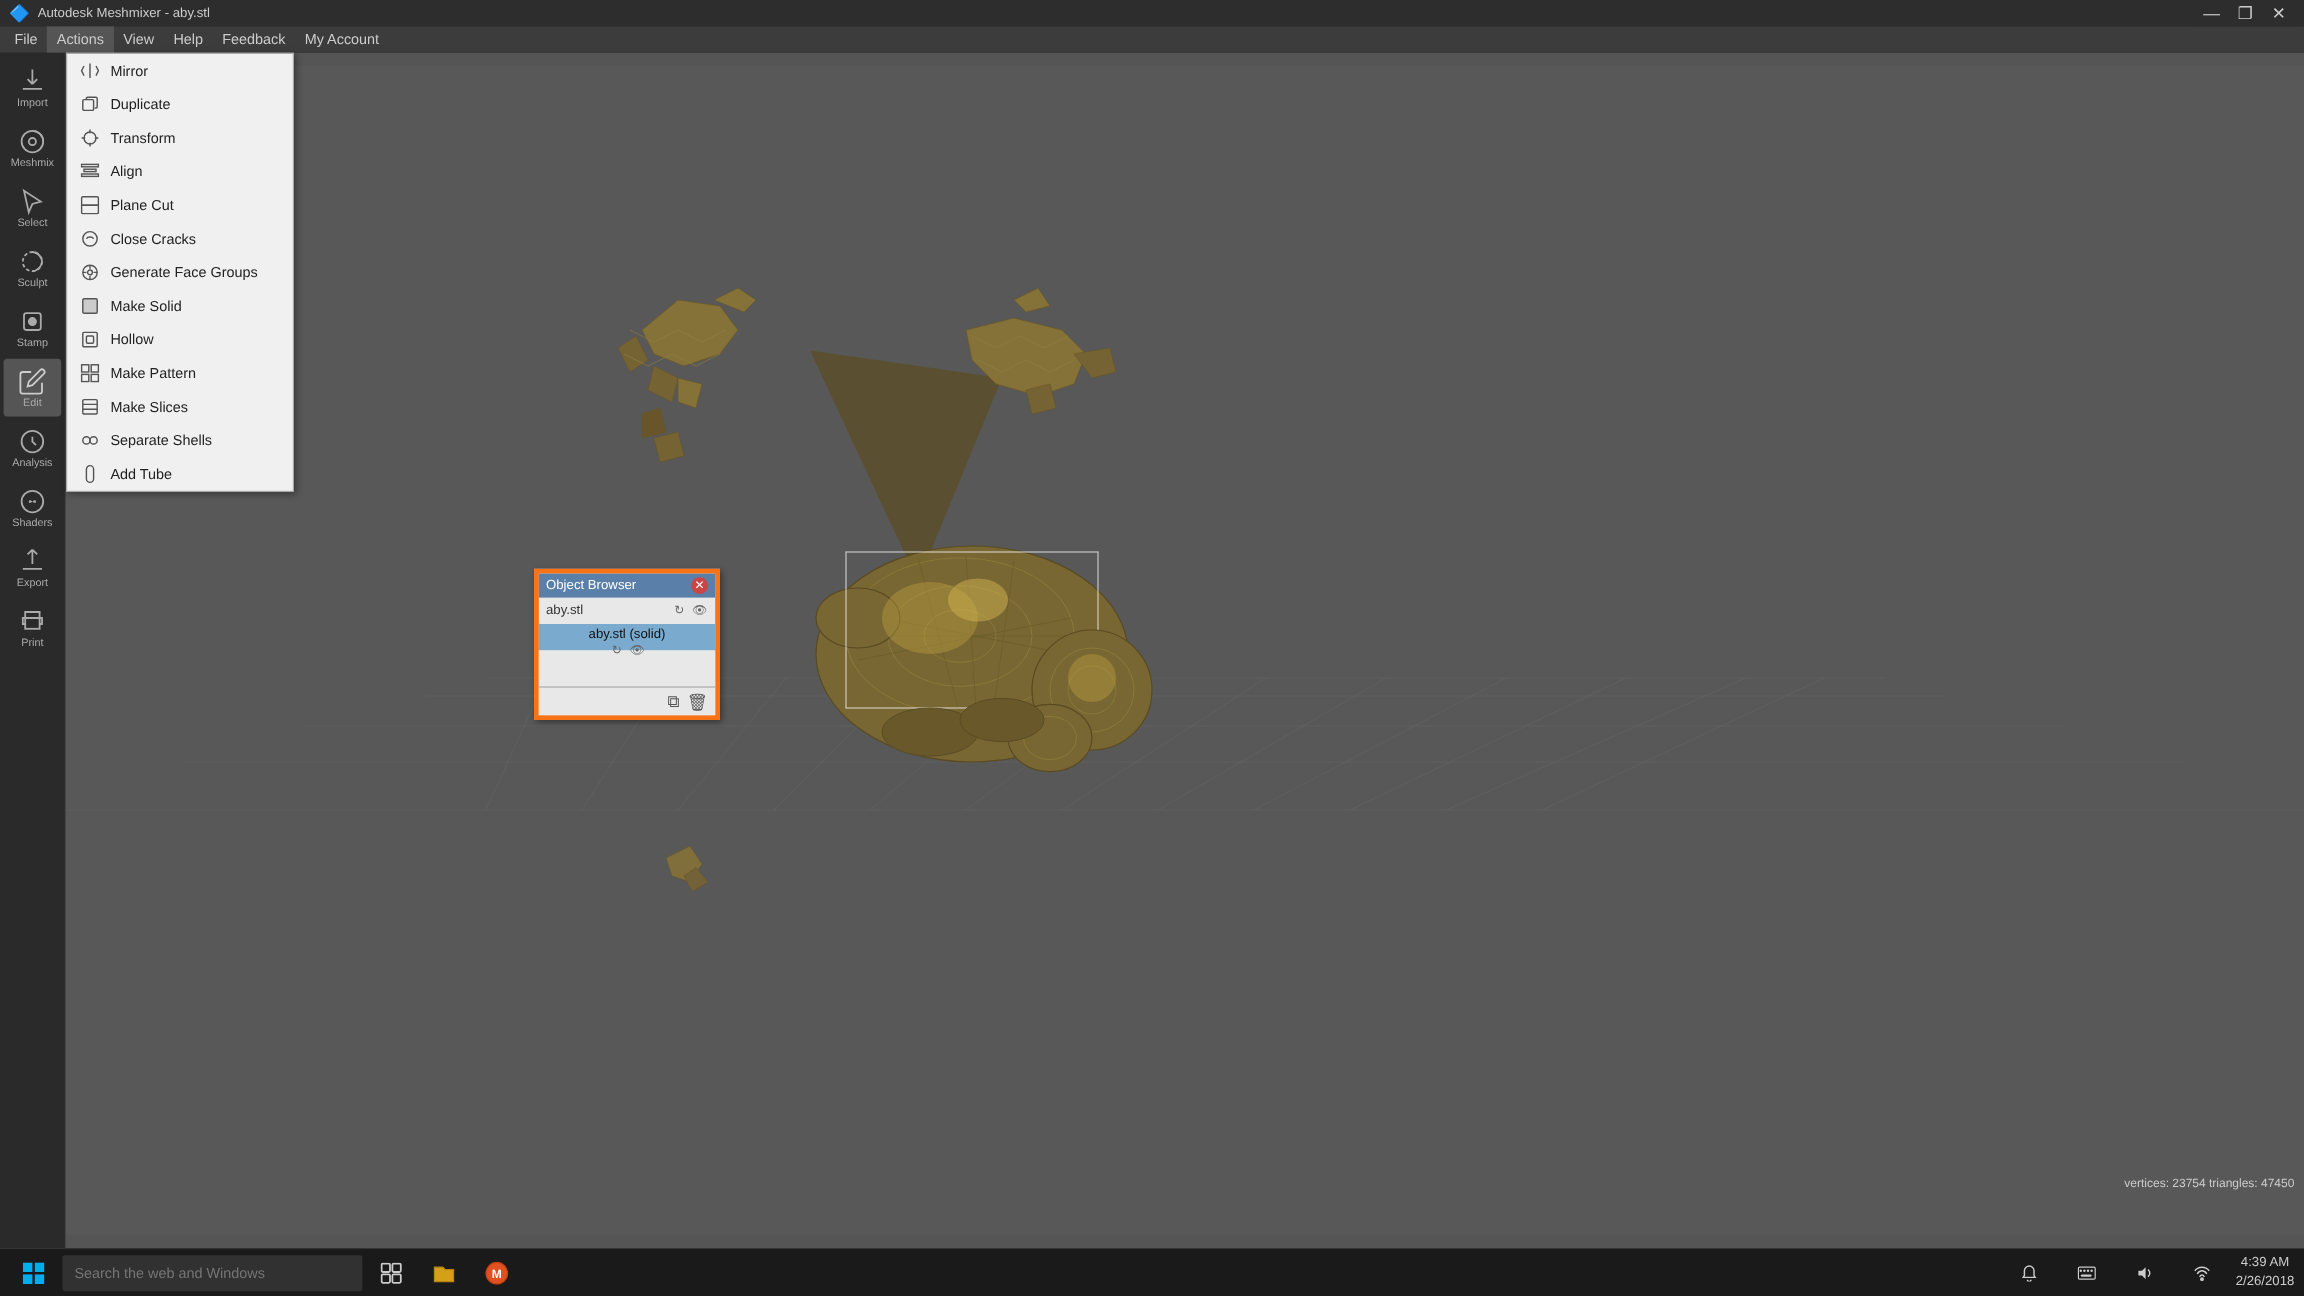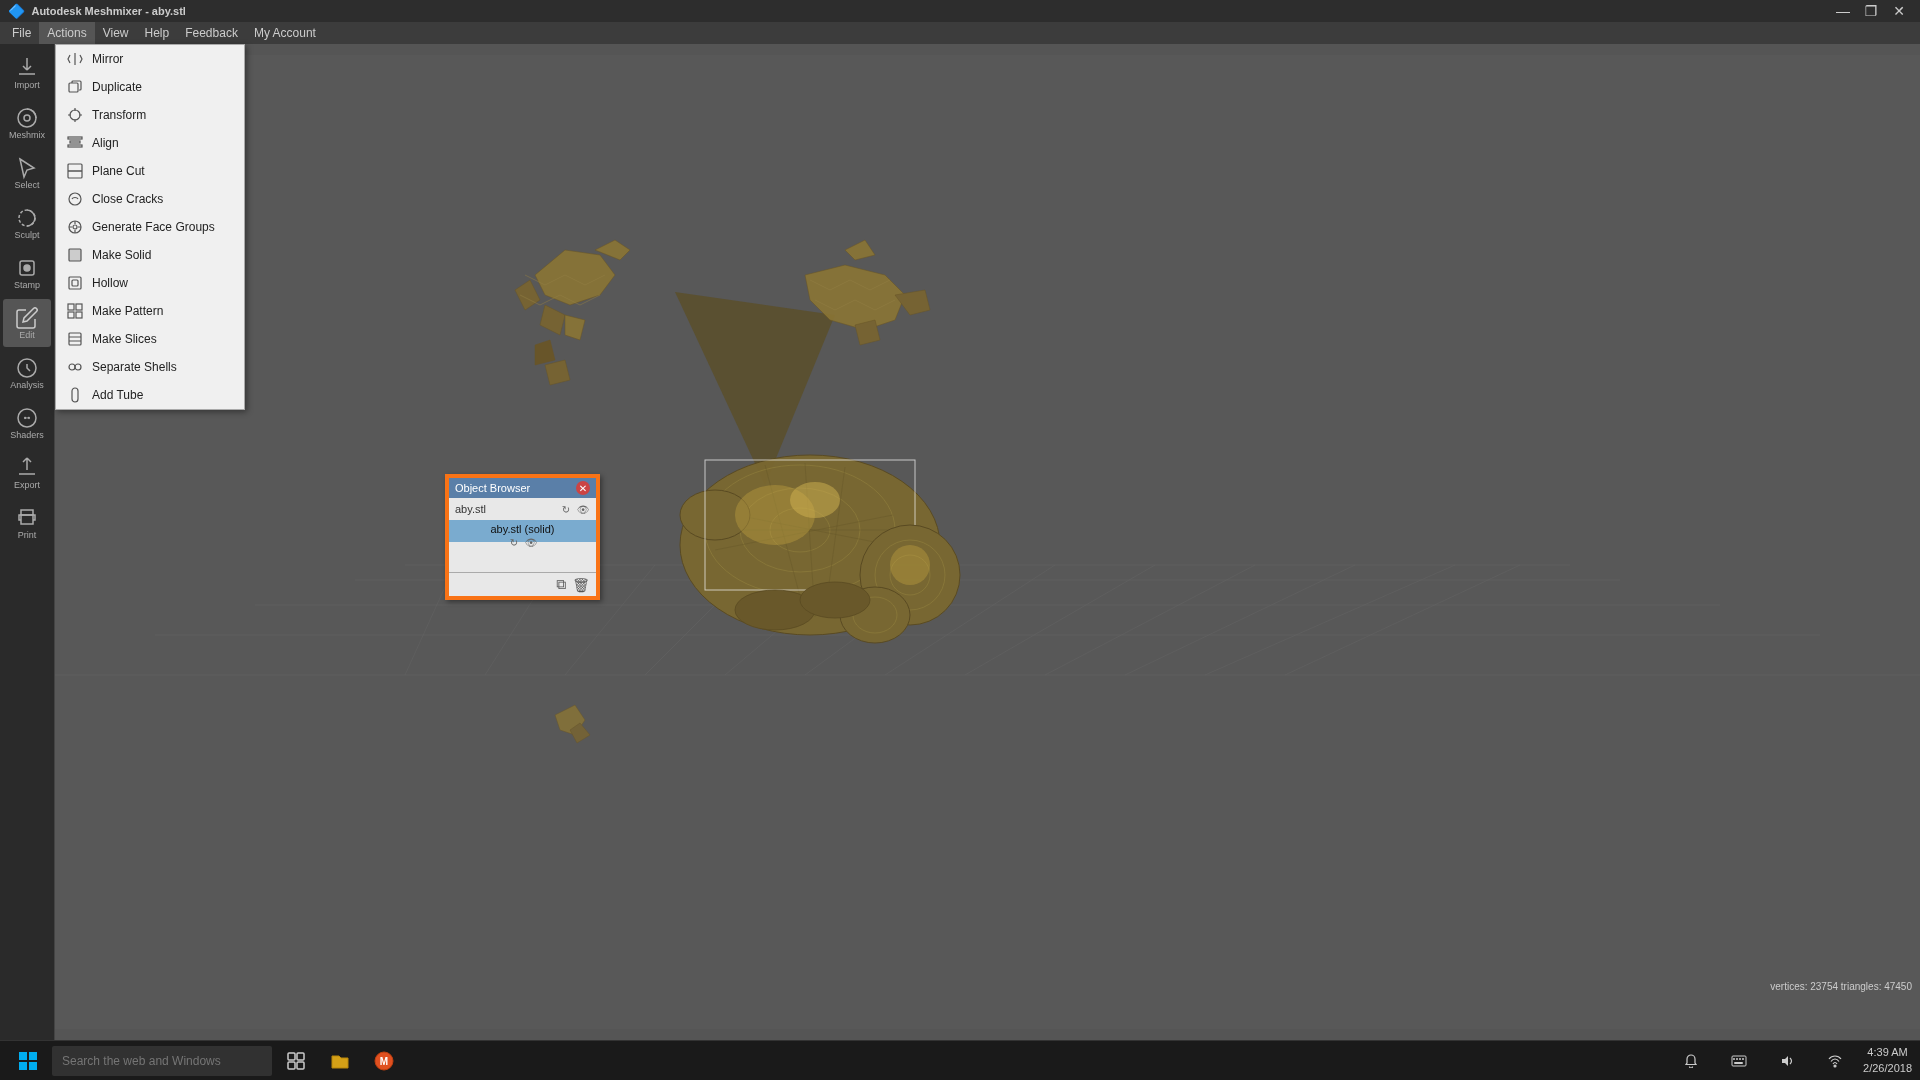--- a/index.html
+++ b/index.html
@@ -4,21 +4,21 @@
   <style>
     * { margin: 0; padding: 0; box-sizing: border-box; }
     body { width: 1920px; height: 1080px; overflow: hidden; font-family: 'Segoe UI', Arial, sans-serif; font-size: 12px; background: #1a1a1a; }
 
     
     #titlebar {
       width: 100%; height: 22px; background: #2d2d2d; display: flex; align-items: center;
       justify-content: space-between; padding: 0 8px; color: #ccc; font-size: 11px;
     }
     #titlebar-left { display: flex; align-items: center; gap: 6px; }
-    #titlebar-title { color: #ccc; font-weight: bold; }
+    #titlebar-title { color: #ccc; }
     #titlebar-controls { display: flex; gap: 2px; }
     .title-btn { width: 26px; height: 22px; background: #2d2d2d; border: none; color: #ccc; cursor: pointer; font-size: 14px; display: flex; align-items: center; justify-content: center; }
 
     
     #menubar {
       width: 100%; height: 22px; background: #3c3c3c; display: flex; align-items: flex-start;
       padding: 0 4px; color: #ccc; font-size: 12px;
     }
     .menu-item { padding: 2px 8px; cursor: pointer; height: 22px; display: flex; align-items: center; }
 
@@ -85,21 +85,21 @@
     
     #wintaskbar {
       position: absolute; bottom: 0; left: 0; width: 100%; height: 40px;
       background: #1a1a1a; display: flex; align-items: center; padding: 0 8px;
       justify-content: space-between; border-top: 1px solid #333;
     }
     #wintaskbar-left { display: flex; align-items: center; gap: 4px; }
     #wintaskbar-right { display: flex; align-items: center; gap: 8px; color: #ccc; font-size: 11px; }
     .win-start { width: 40px; height: 40px; display: flex; align-items: center; justify-content: center; cursor: pointer; }
     #search-box {
-      width: 220px; height: 30px; background: rgba(255,255,255,0.1); border: none;
+      width: 250px; height: 30px; background: rgba(255,255,255,0.1); border: none;
       color: #ccc; padding: 0 10px; border-radius: 2px; font-size: 12px;
     }
     .taskbar-icon { width: 40px; height: 40px; display: flex; align-items: center; justify-content: center; cursor: pointer; border-radius: 3px; }
 
     
     #vertex-info {
       position: absolute; bottom: 48px; right: 8px; color: #ccc; font-size: 10px;
     }
 
     

